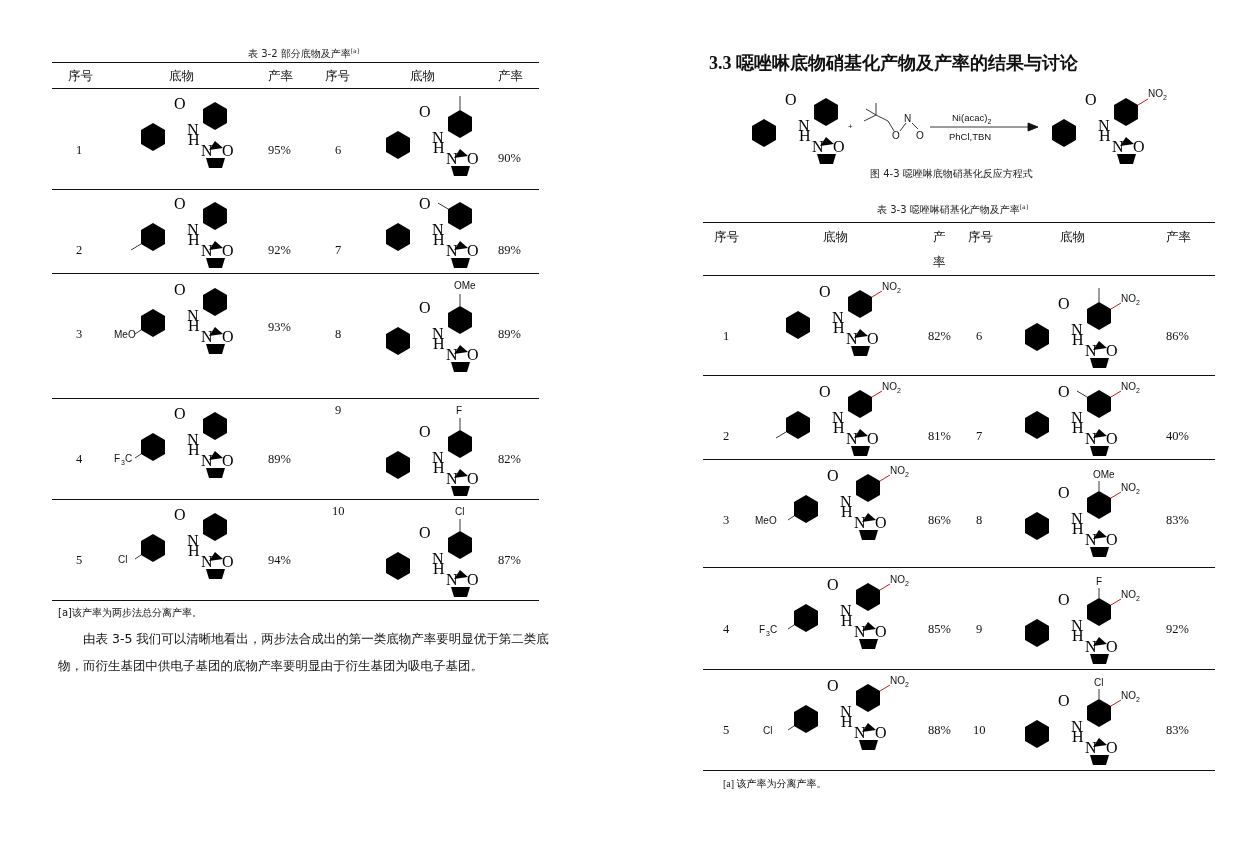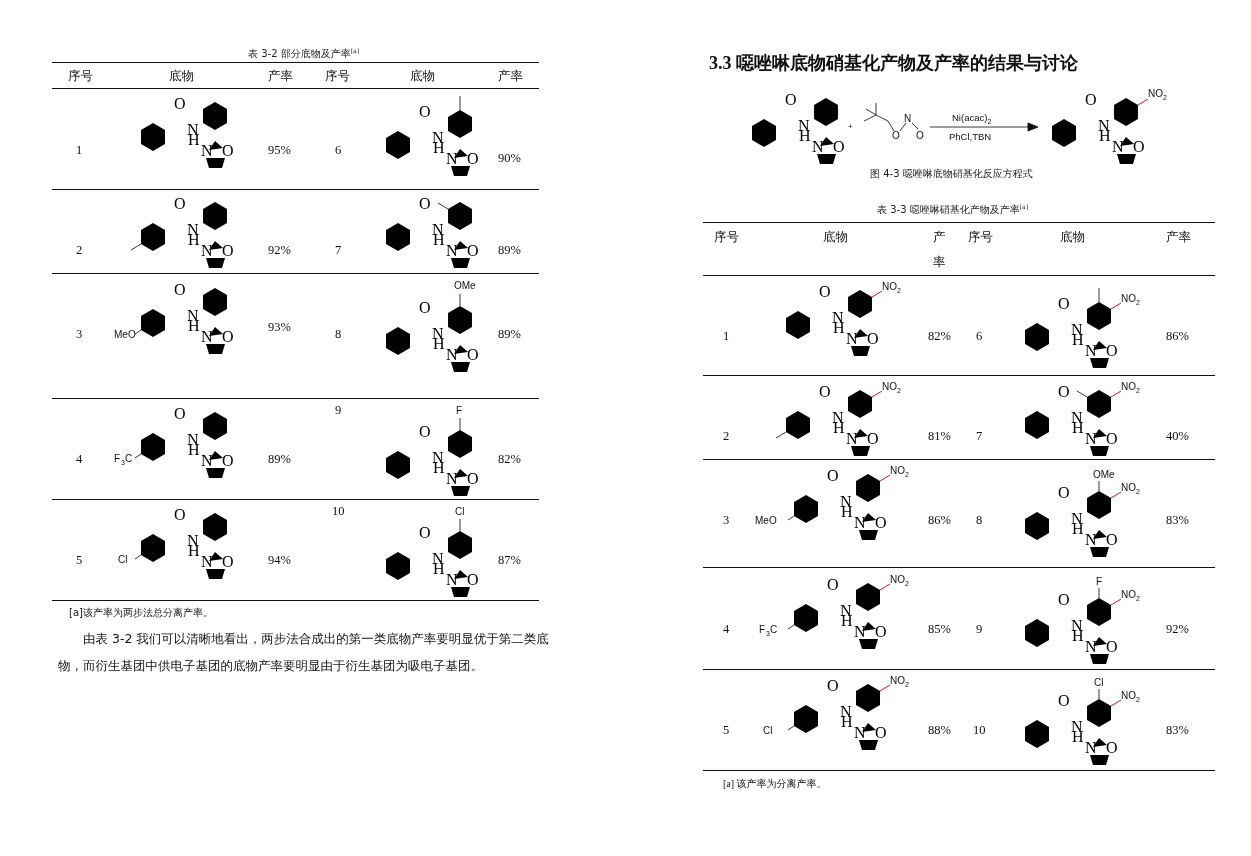--- a/index.html
+++ b/index.html
@@ -156,22 +156,22 @@
   <svg class="m mol" style="left:320px;top:501px;" width="125" height="100">
     <g transform="translate(0,20)">
         <use href="#core"></use>
       </g>
     <line x1="88" y1="30" x2="88" y2="18"></line>
     <text x="83" y="14">Cl</text>
   </svg>
   <div class="yld" style="left:446px;top:553px;">87%</div>
   <div class="rule" style="top:600px;"></div>
 
-  <div class="foot" style="left:17px;top:606px;">[a]该产率为两步法总分离产率。</div>
-  <div class="para" style="left:6px;top:625px;width:505px;text-indent:25px;">由表 3-2 我们可以清晰地看出，两步法合成出的第一类底物产率要明显优于第二类底物，而衍生基团中供电子基团的底物产率要明显由于衍生基团为吸电子基团。</div>
+  <div class="foot" style="left:6px;top:606px;">[a]该产率为两步法总分离产率。</div>
+  <div class="para" style="left:6px;top:625px;width:505px;text-indent:25px;">由表 3-5 我们可以清晰地看出，两步法合成出的第一类底物产率要明显优于第二类底物，而衍生基团中供电子基团的底物产率要明显由于衍生基团为吸电子基团。</div>
 </div>
 
 <div class="page right">
   <div class="sec" style="left:6px;top:51px;">
     <span>3.3</span> <span class="zh">噁唑啉底物硝基化产物及产率的结果与讨论</span>
   </div>
 
   <svg class="m mol" style="left:35px;top:85px;" width="470" height="85">
     <g transform="translate(0,3)">
         <use href="#core"></use>

